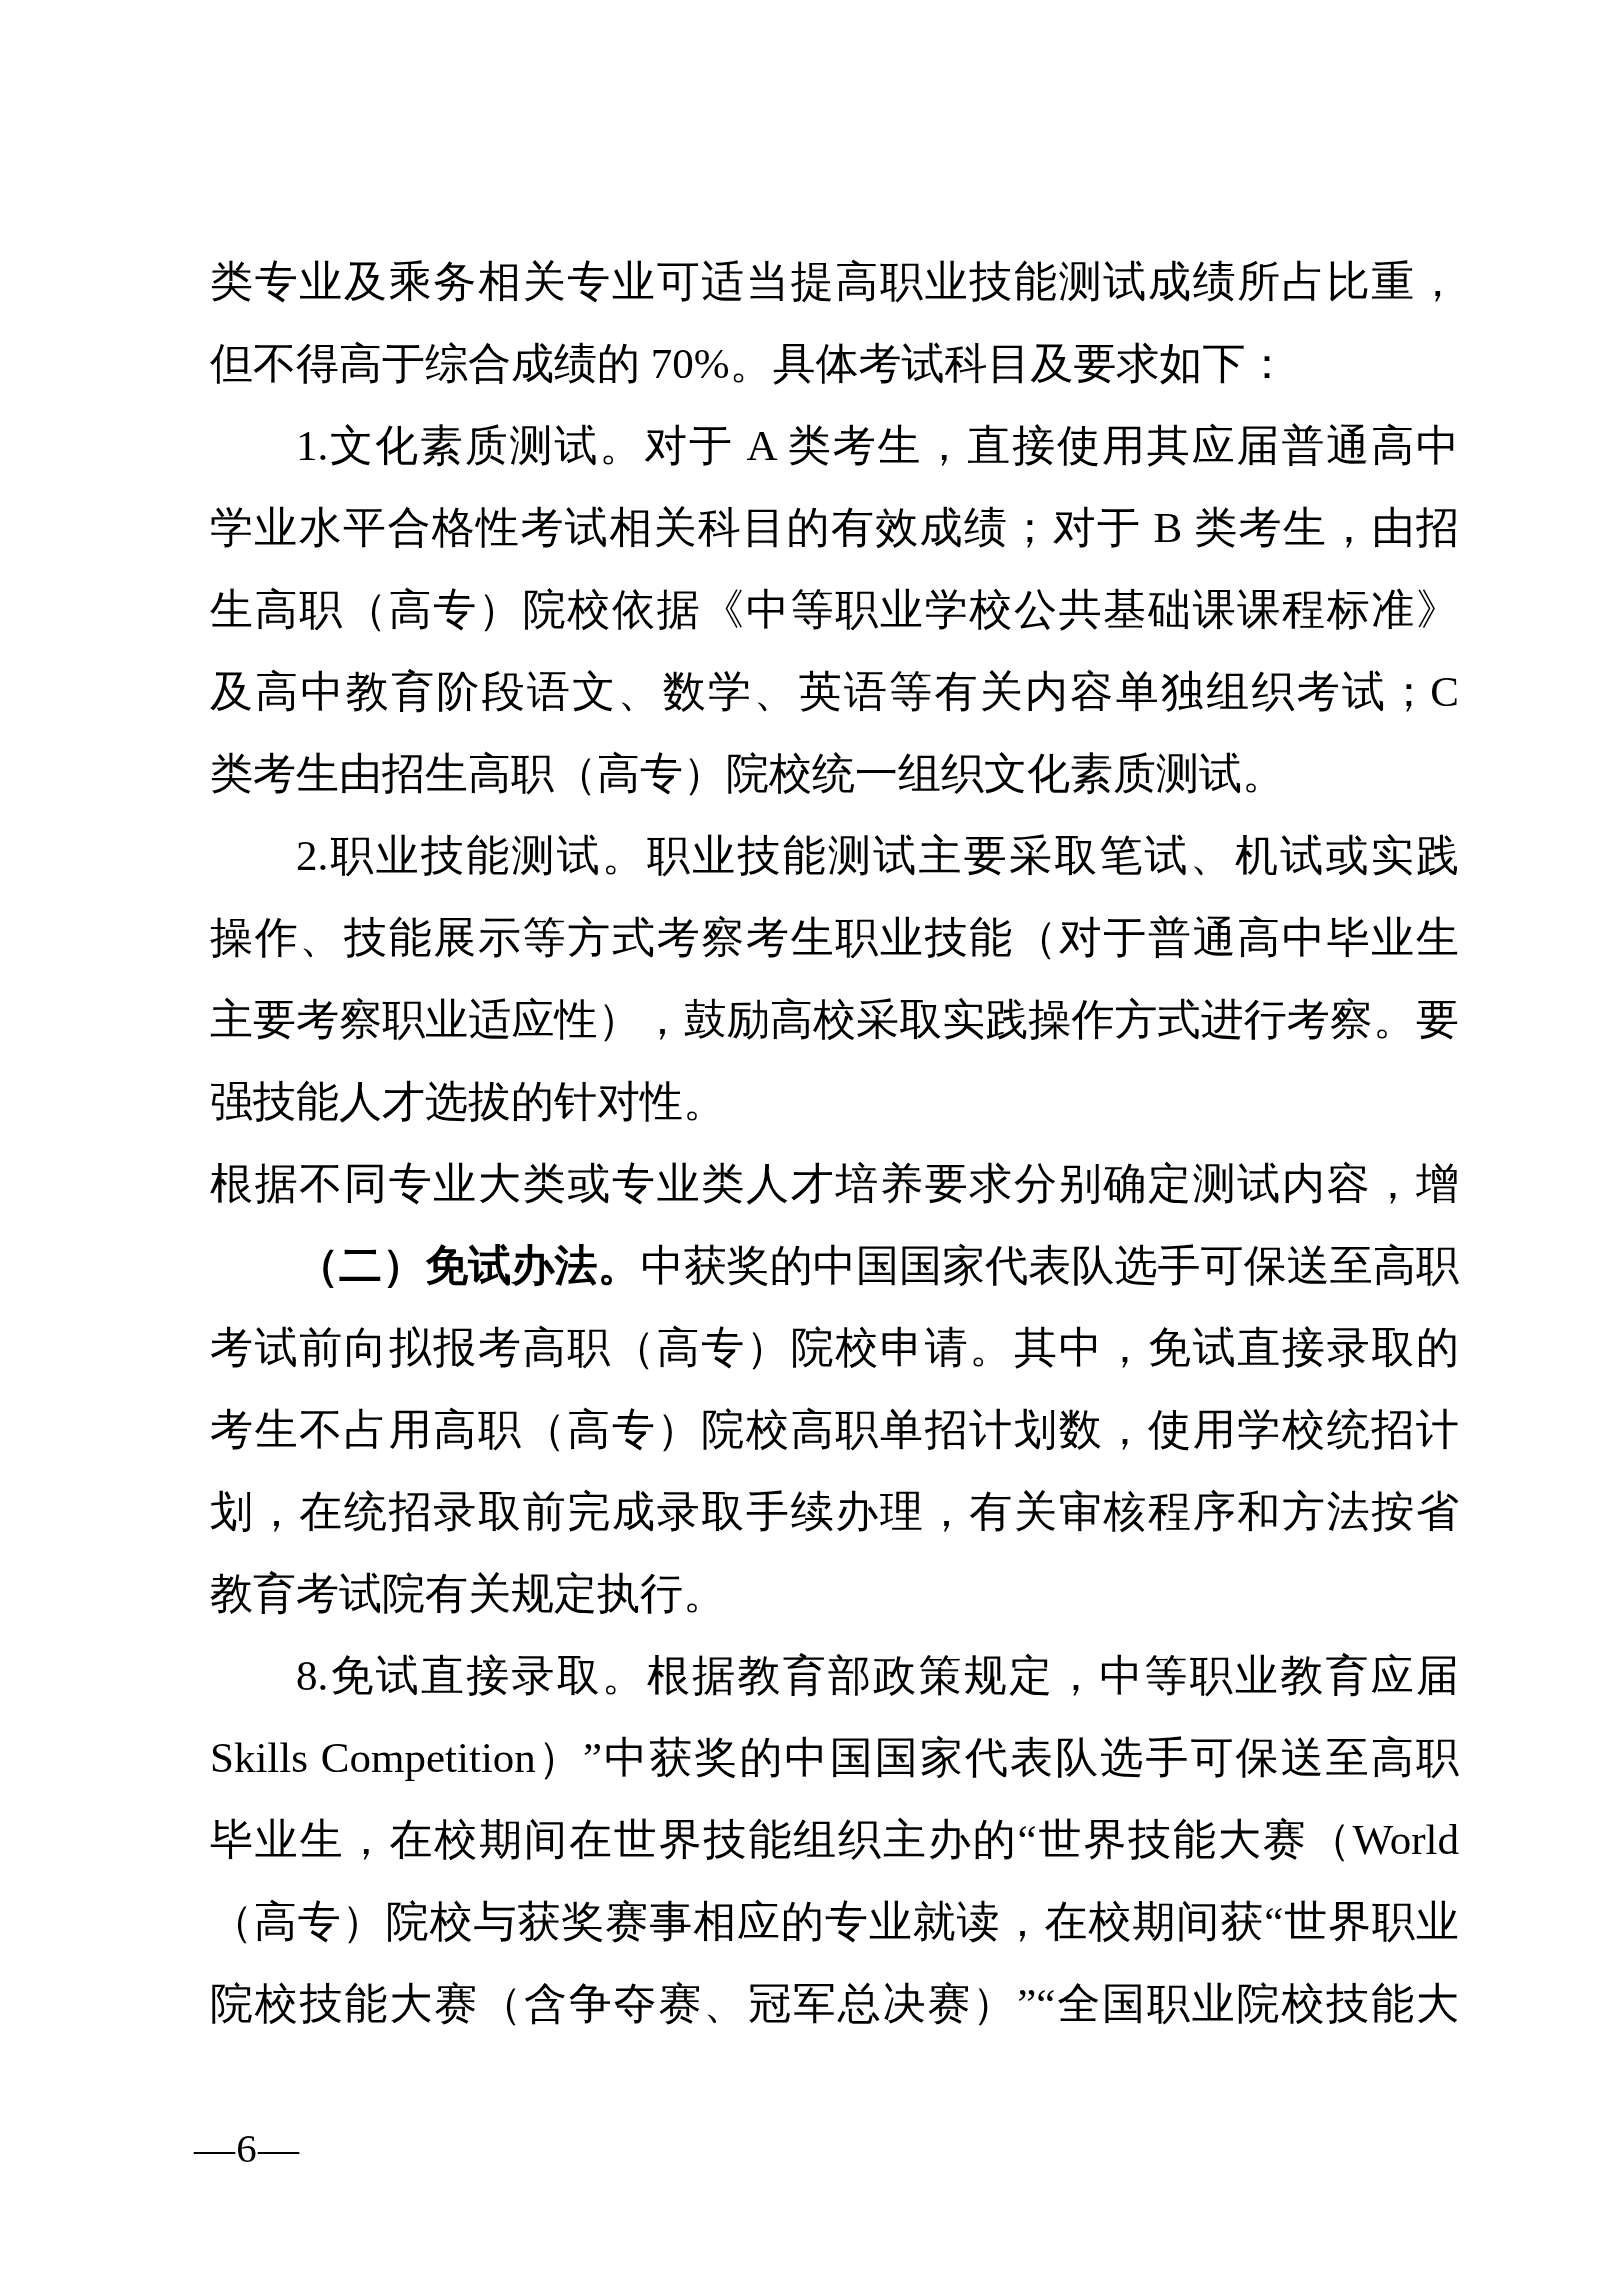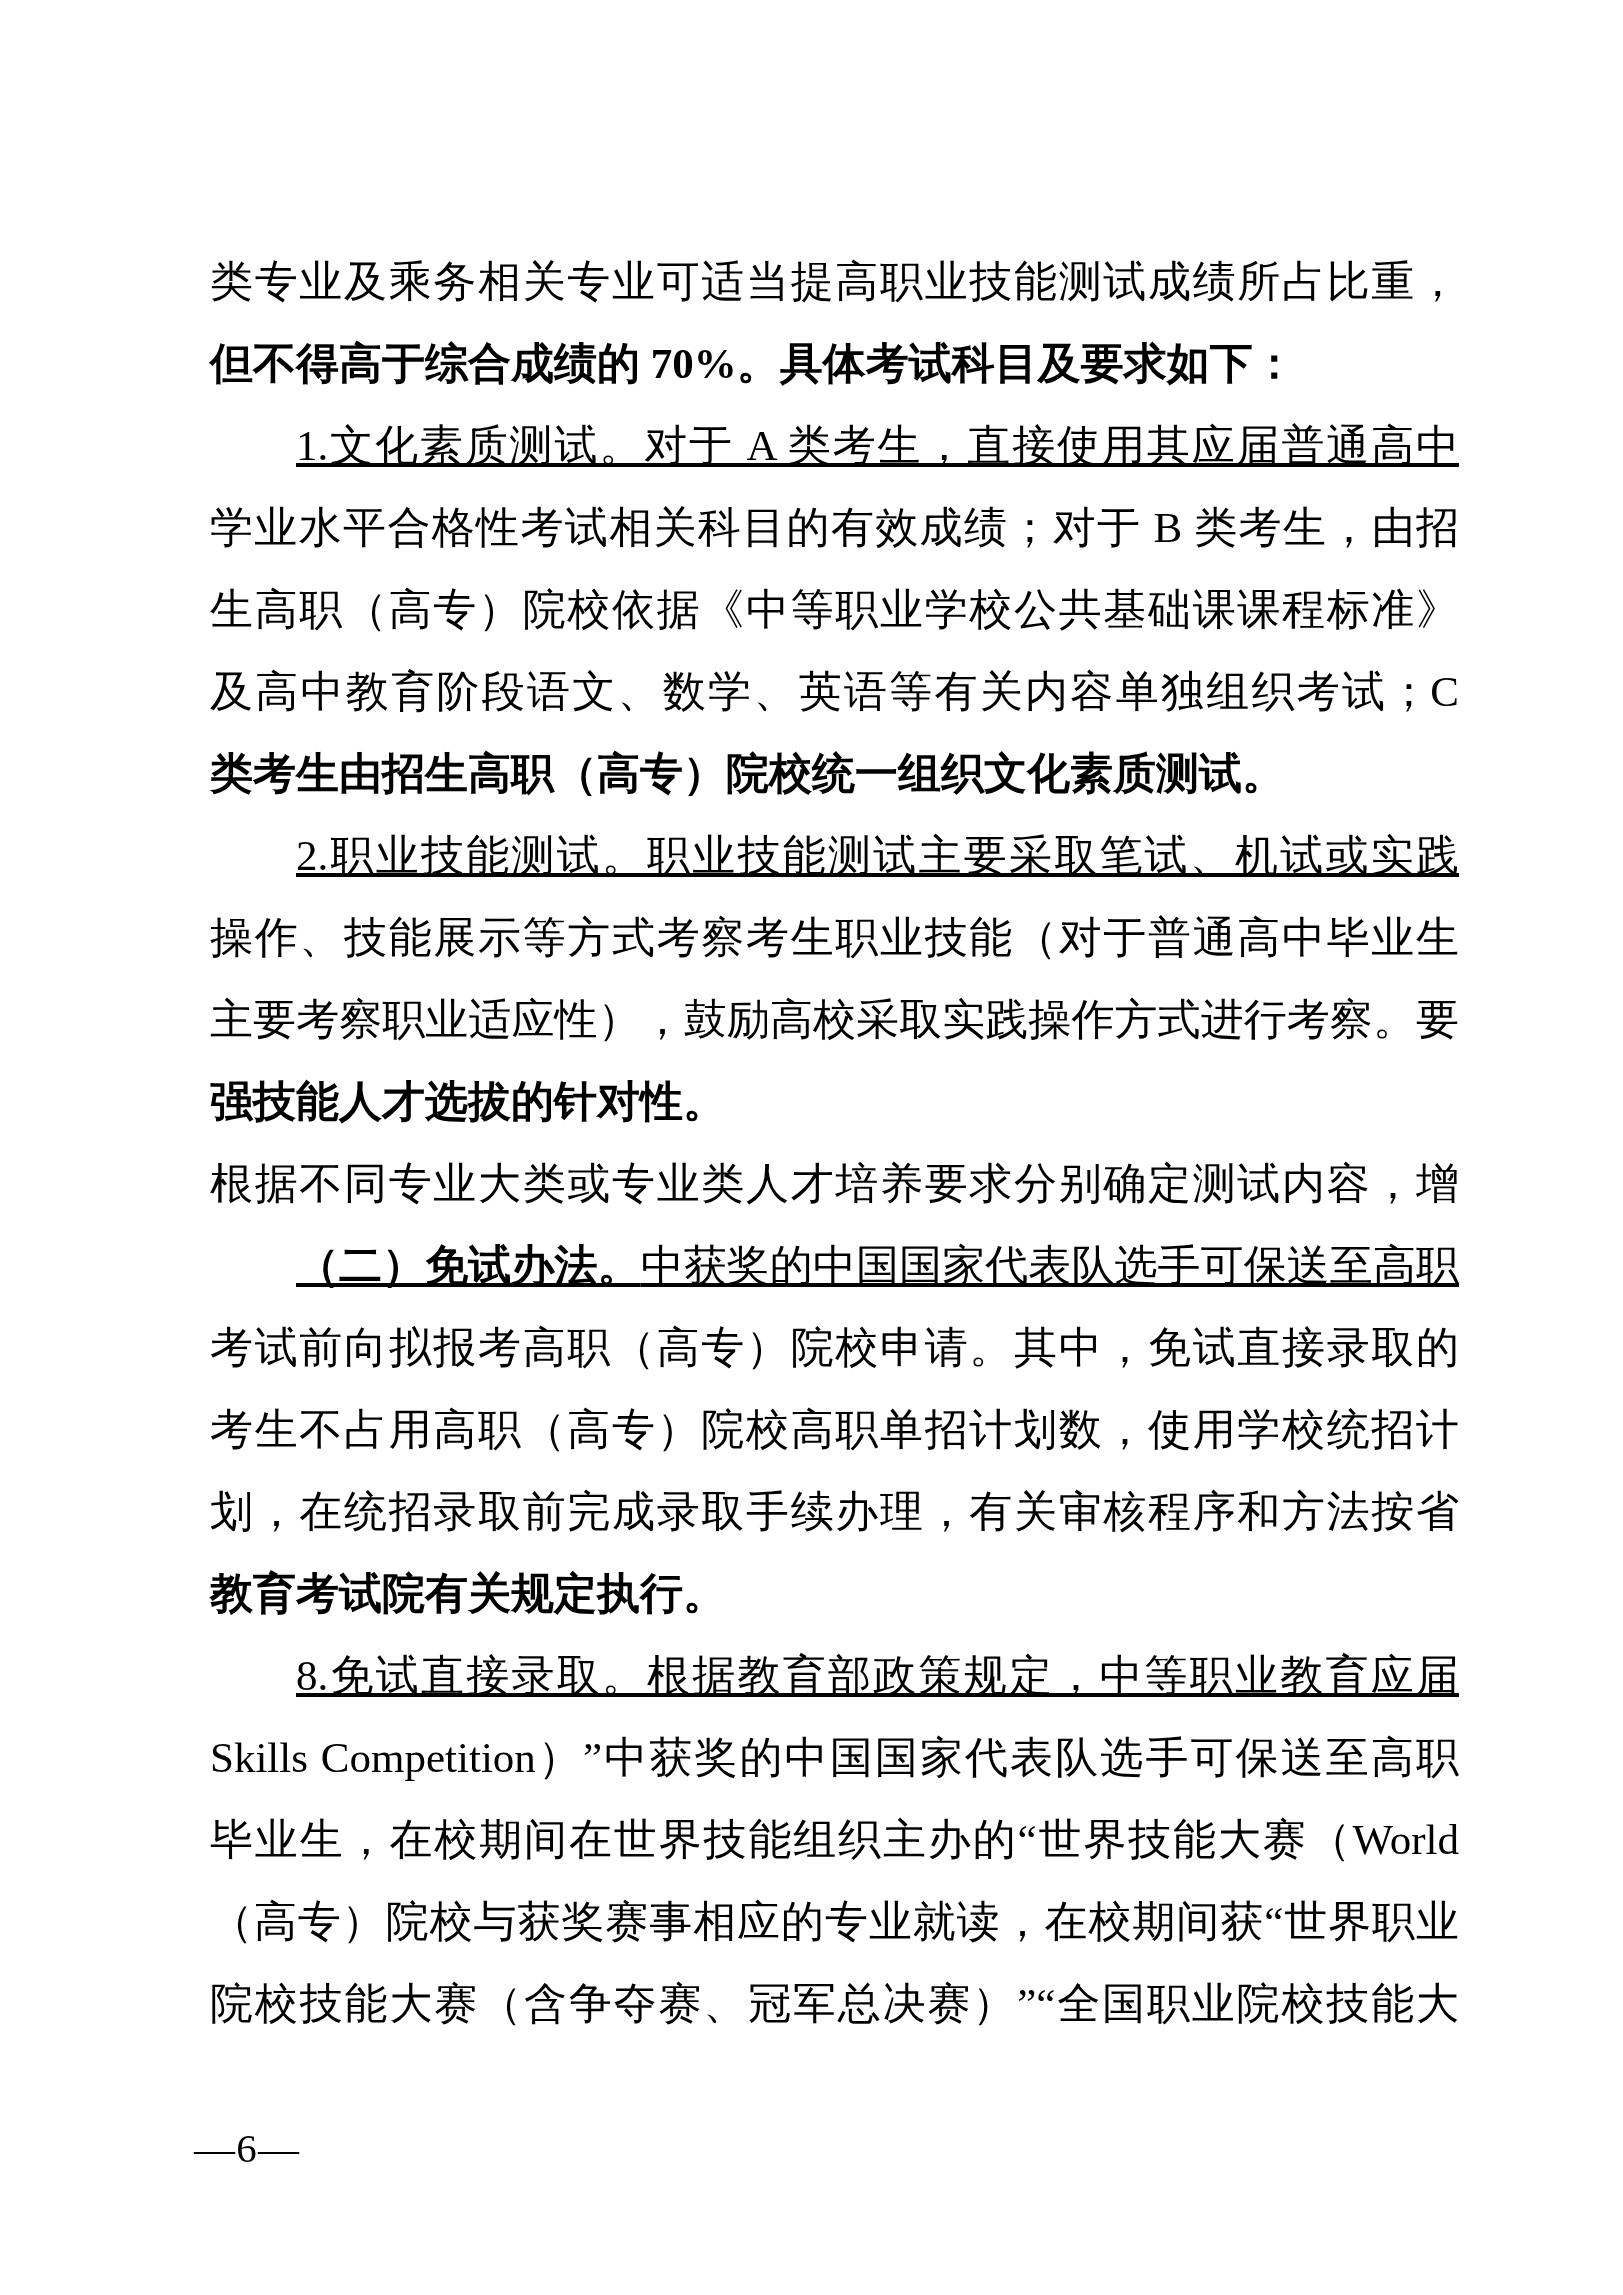--- a/index.html
+++ b/index.html
@@ -27,25 +27,23 @@
     line-height: 82px;
     font-size: 43px;
     white-space: normal;
     text-align: justify;
     text-align-last: justify;
     letter-spacing: 0;
   }
   .line.short {
     text-align: left;
     text-align-last: left;
-    font-weight: bold;
   }
   .line.indent {
     text-indent: 86px;
-    text-decoration: underline;
   }
   .head {
     font-weight: bold;
   }
   .page-number {
     position: absolute;
     left: 194px;
     top: 2128px;
     font-size: 41px;
     line-height: 41px;

